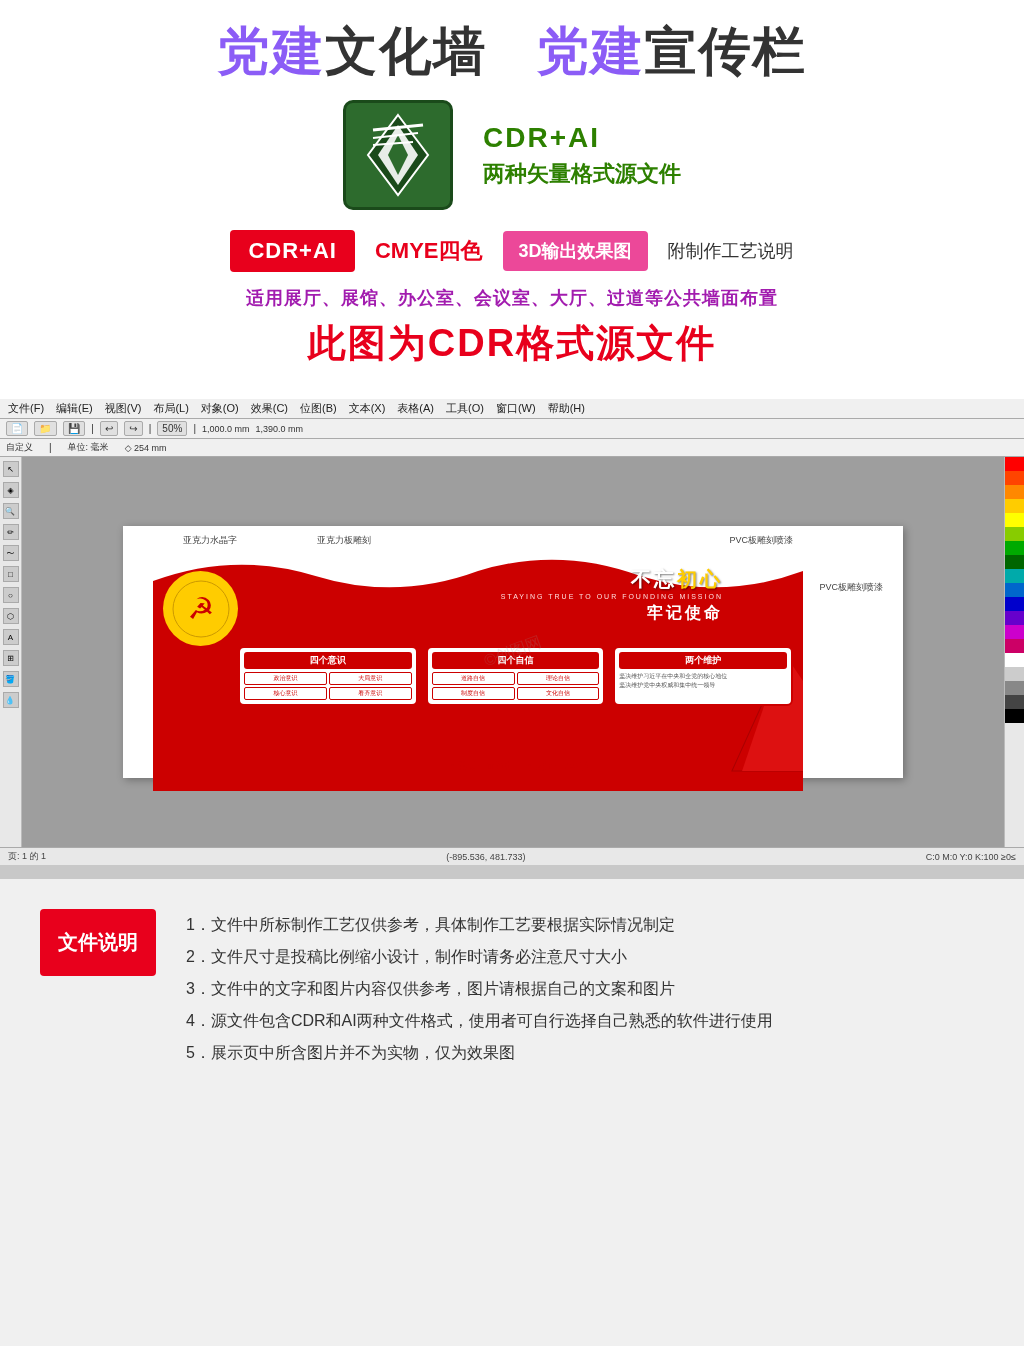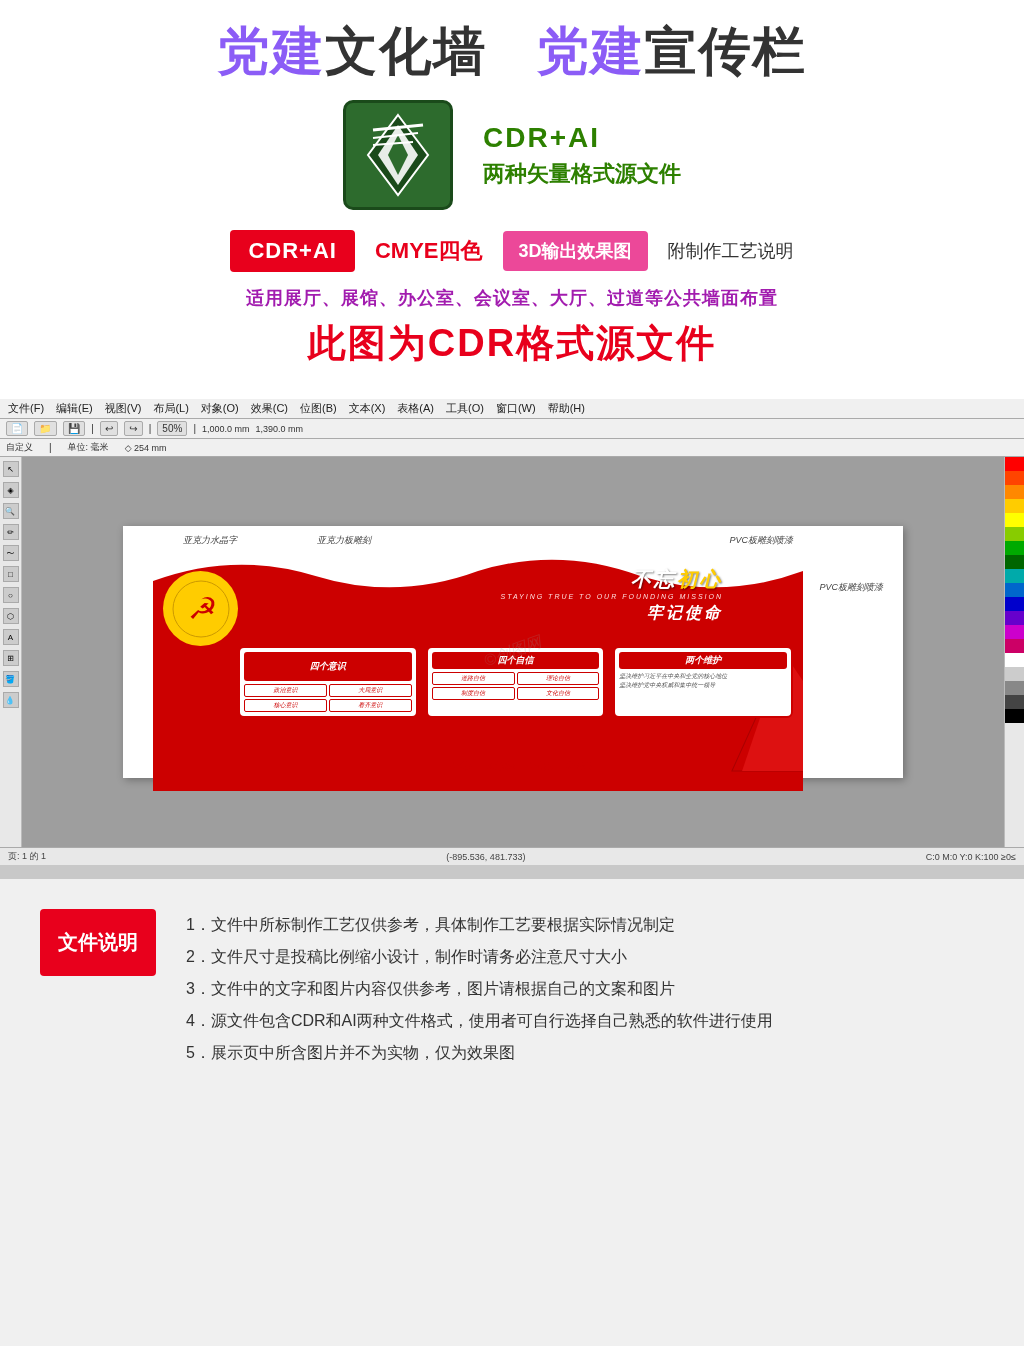--- a/index.html
+++ b/index.html
@@ -237,21 +237,20 @@
       align-items: center;
       justify-content: center;
     }
 
     .canvas-doc {
       background: #fff;
       width: 780px;
       height: 252px;
       position: relative;
       box-shadow: 2px 2px 8px rgba(0,0,0,0.3);
-      font-style: italic;
     }
 
     
     .right-palette {
       width: 20px;
       background: #e8e8e8;
       border-left: 1px solid #bbb;
       display: flex;
       flex-direction: column;
     }
@@ -445,21 +444,21 @@
 
           <div style="position:absolute; top:15px; left:100px; right:80px; text-align:right; z-index:6;">
             <div style="font-size:20px; font-weight:900; color:#fff; text-shadow:1px 1px 2px rgba(0,0,0,0.5); letter-spacing:3px;">不忘<span style="color:#ffcc00;">初心</span></div>
             <div style="font-size:7px; color:#ffdddd; letter-spacing:2px;">STAYING TRUE TO OUR FOUNDING MISSION</div>
             <div style="font-size:16px; font-weight:900; color:#fff; letter-spacing:3px; margin-top:3px;">牢记使命</div>
           </div>
 
           <div style="position:absolute; top:95px; left:85px; right:10px; display:flex; gap:8px; z-index:6;">
 
             <div style="flex:1; background:#fff; border:2px solid #cc0000; border-radius:6px; padding:4px;">
-              <div style="background:#cc0000; color:#fff; text-align:center; font-size:9px; font-weight:bold; border-radius:3px; padding:8px; margin-bottom:3px;">四个意识</div>
+              <div style="background:#cc0000; color:#fff; text-align:center; font-size:9px; font-weight:bold; border-radius:3px; padding:2px; margin-bottom:3px;">四个意识</div>
               <div style="display:grid; grid-template-columns:1fr 1fr; gap:2px;">
                 <div style="border:1px solid #cc0000; border-radius:2px; font-size:6px; text-align:center; padding:1px; color:#cc0000;">政治意识</div>
                 <div style="border:1px solid #cc0000; border-radius:2px; font-size:6px; text-align:center; padding:1px; color:#cc0000;">大局意识</div>
                 <div style="border:1px solid #cc0000; border-radius:2px; font-size:6px; text-align:center; padding:1px; color:#cc0000;">核心意识</div>
                 <div style="border:1px solid #cc0000; border-radius:2px; font-size:6px; text-align:center; padding:1px; color:#cc0000;">看齐意识</div>
               </div>
             </div>
 
             <div style="flex:1; background:#fff; border:2px solid #cc0000; border-radius:6px; padding:4px;">
               <div style="background:#cc0000; color:#fff; text-align:center; font-size:9px; font-weight:bold; border-radius:3px; padding:2px; margin-bottom:3px;">四个自信</div>

